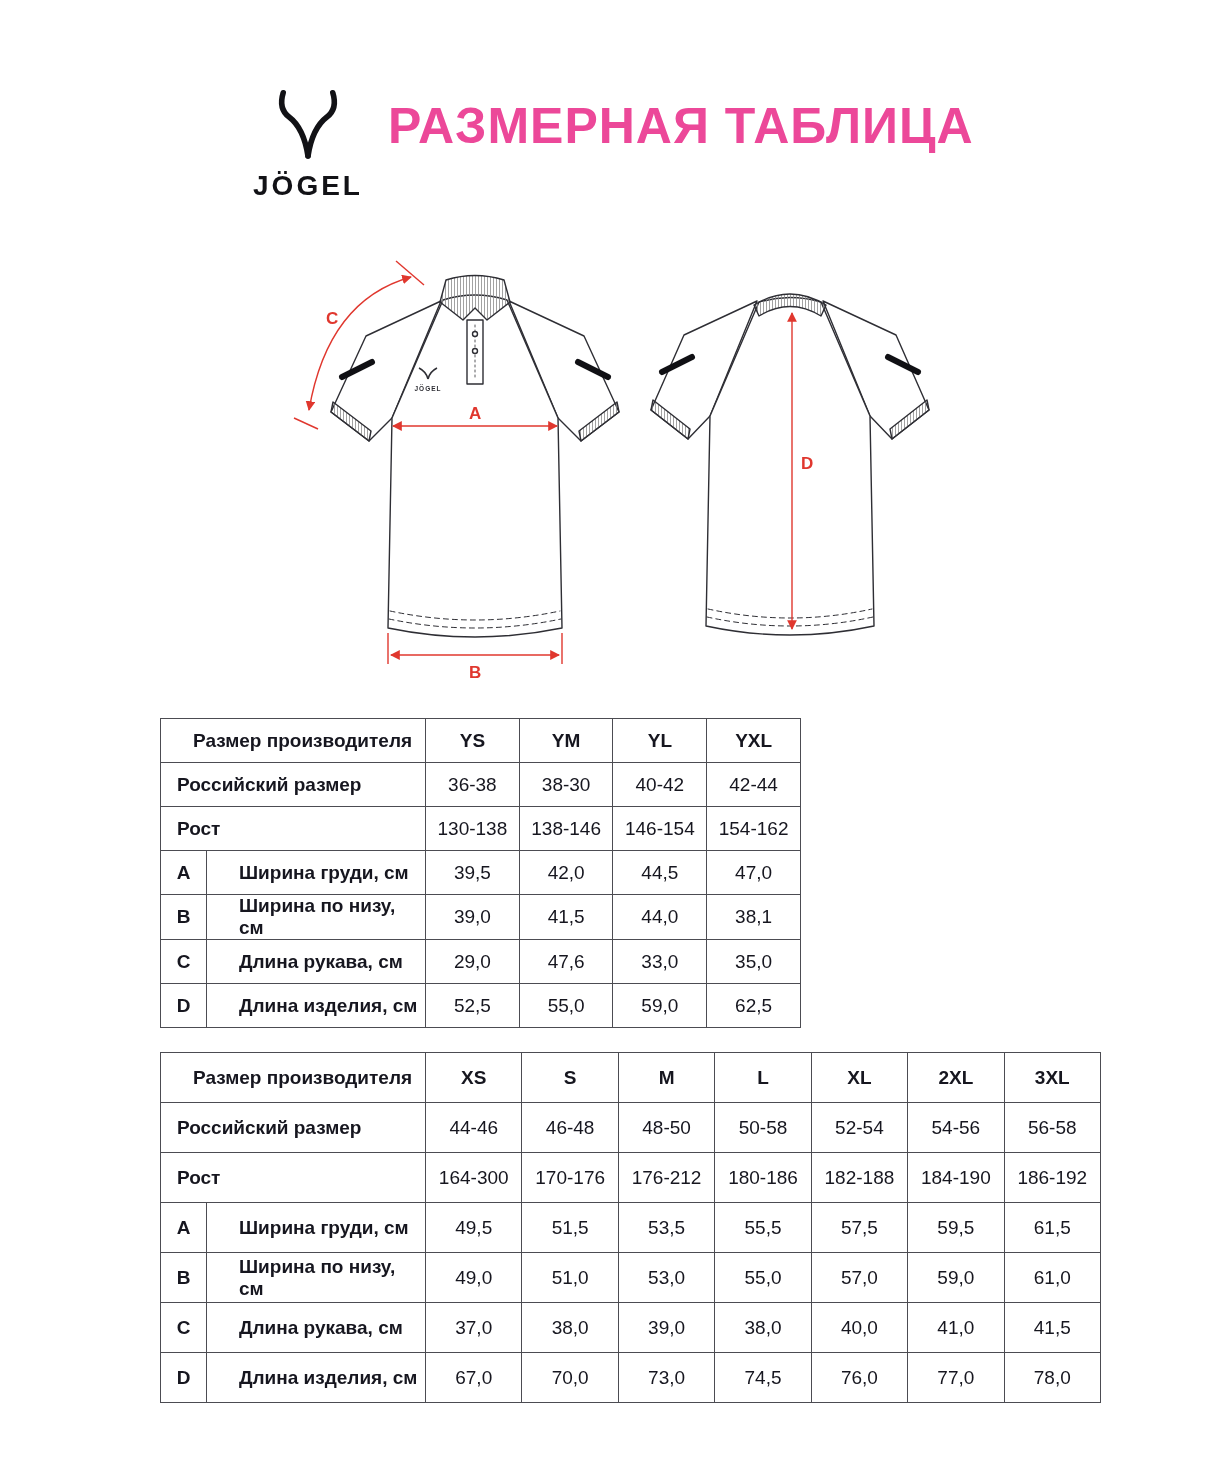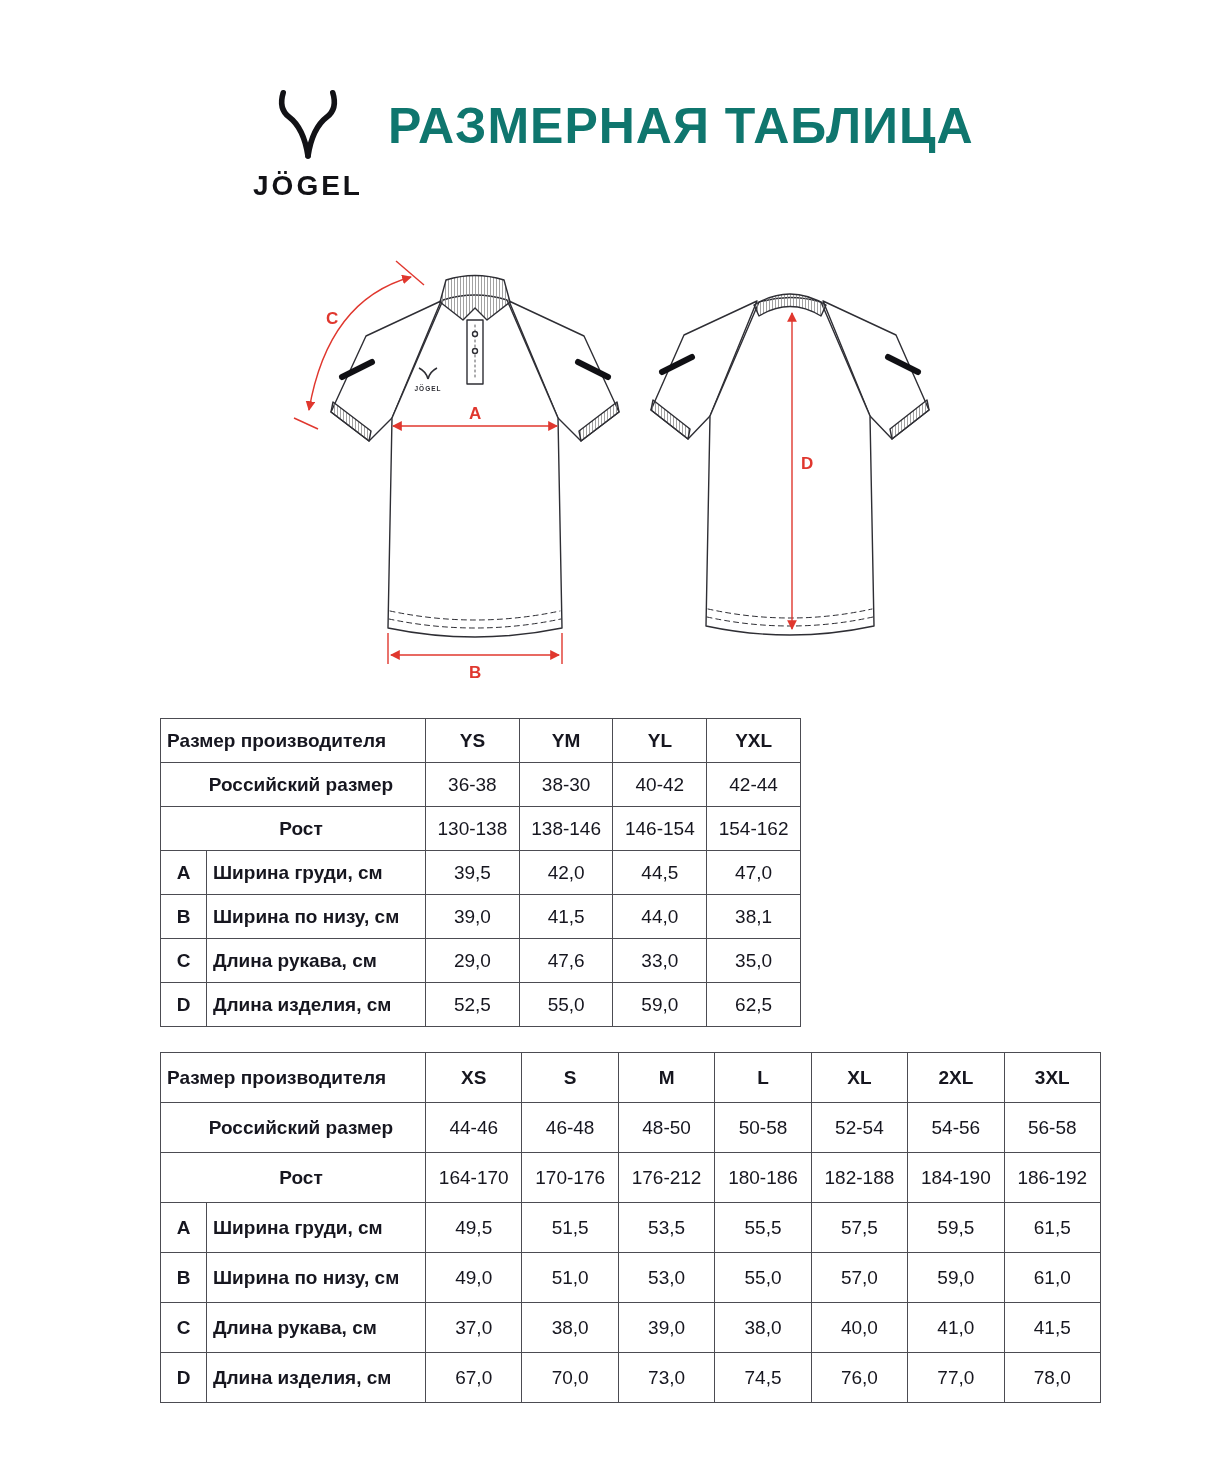--- a/index.html
+++ b/index.html
@@ -4,35 +4,35 @@
 <style>
   html,body{margin:0;padding:0;background:#ffffff;}
   .page{position:relative;width:1230px;height:1479px;background:#ffffff;
         font-family:"Liberation Sans",sans-serif;color:#16161f;overflow:hidden;}
 
   
   .logo{position:absolute;left:248px;top:80px;width:120px;text-align:center;}
   .logo-mark{display:block;margin:0 auto;width:80px;height:88px;}
   .logo-text{margin-top:2px;font-size:28px;font-weight:700;letter-spacing:3px;color:#121216;}
   .title{position:absolute;left:388px;top:97px;margin:0;font-size:50px;font-weight:700;
-         letter-spacing:1px;white-space:nowrap;color:#0f766e;}
+         letter-spacing:1px;white-space:nowrap;color:#ec4899;}
 
   
   .diagram-svg{position:absolute;left:230px;top:248px;width:710px;height:445px;}
 
   
   table.size-table{position:absolute;border-collapse:collapse;table-layout:fixed;background:#fff;}
   .size-table td{border:1px solid #4c4c52;vertical-align:middle;text-align:center;
                  font-size:19px;color:#16161f;padding:0;}
   .t1{left:160px;top:718px;width:641px;}
   .t1 tr{height:44px;}
   .t2{left:160px;top:1052px;width:941px;}
   .t2 tr{height:50px;}
-  td.lbl{font-weight:700;text-align:left;padding-left:6px;}
-  td.lbl.center-lbl{text-align:center;padding-left:16px;}
+  td.lbl{font-weight:700;text-align:left;padding-left:32px;}
+  td.lbl.center-lbl{text-align:left;padding-left:16px;}
   td.letter{font-weight:700;}
   td.head{font-weight:700;text-align:center;}
   td.val{font-weight:400;}
 </style>
 </head>
 <body>
 
 <div class="page">
 
   <div class="logo">
@@ -201,21 +201,21 @@
         <td class="val">44-46</td>
         <td class="val">46-48</td>
         <td class="val">48-50</td>
         <td class="val">50-58</td>
         <td class="val">52-54</td>
         <td class="val">54-56</td>
         <td class="val">56-58</td>
       </tr>
       <tr>
         <td colspan="2" class="lbl center-lbl">Рост</td>
-        <td class="val">164-170</td>
+        <td class="val">164-300</td>
         <td class="val">170-176</td>
         <td class="val">176-212</td>
         <td class="val">180-186</td>
         <td class="val">182-188</td>
         <td class="val">184-190</td>
         <td class="val">186-192</td>
       </tr>
       <tr>
         <td class="letter">A</td>
         <td class="lbl">Ширина груди, см</td>

